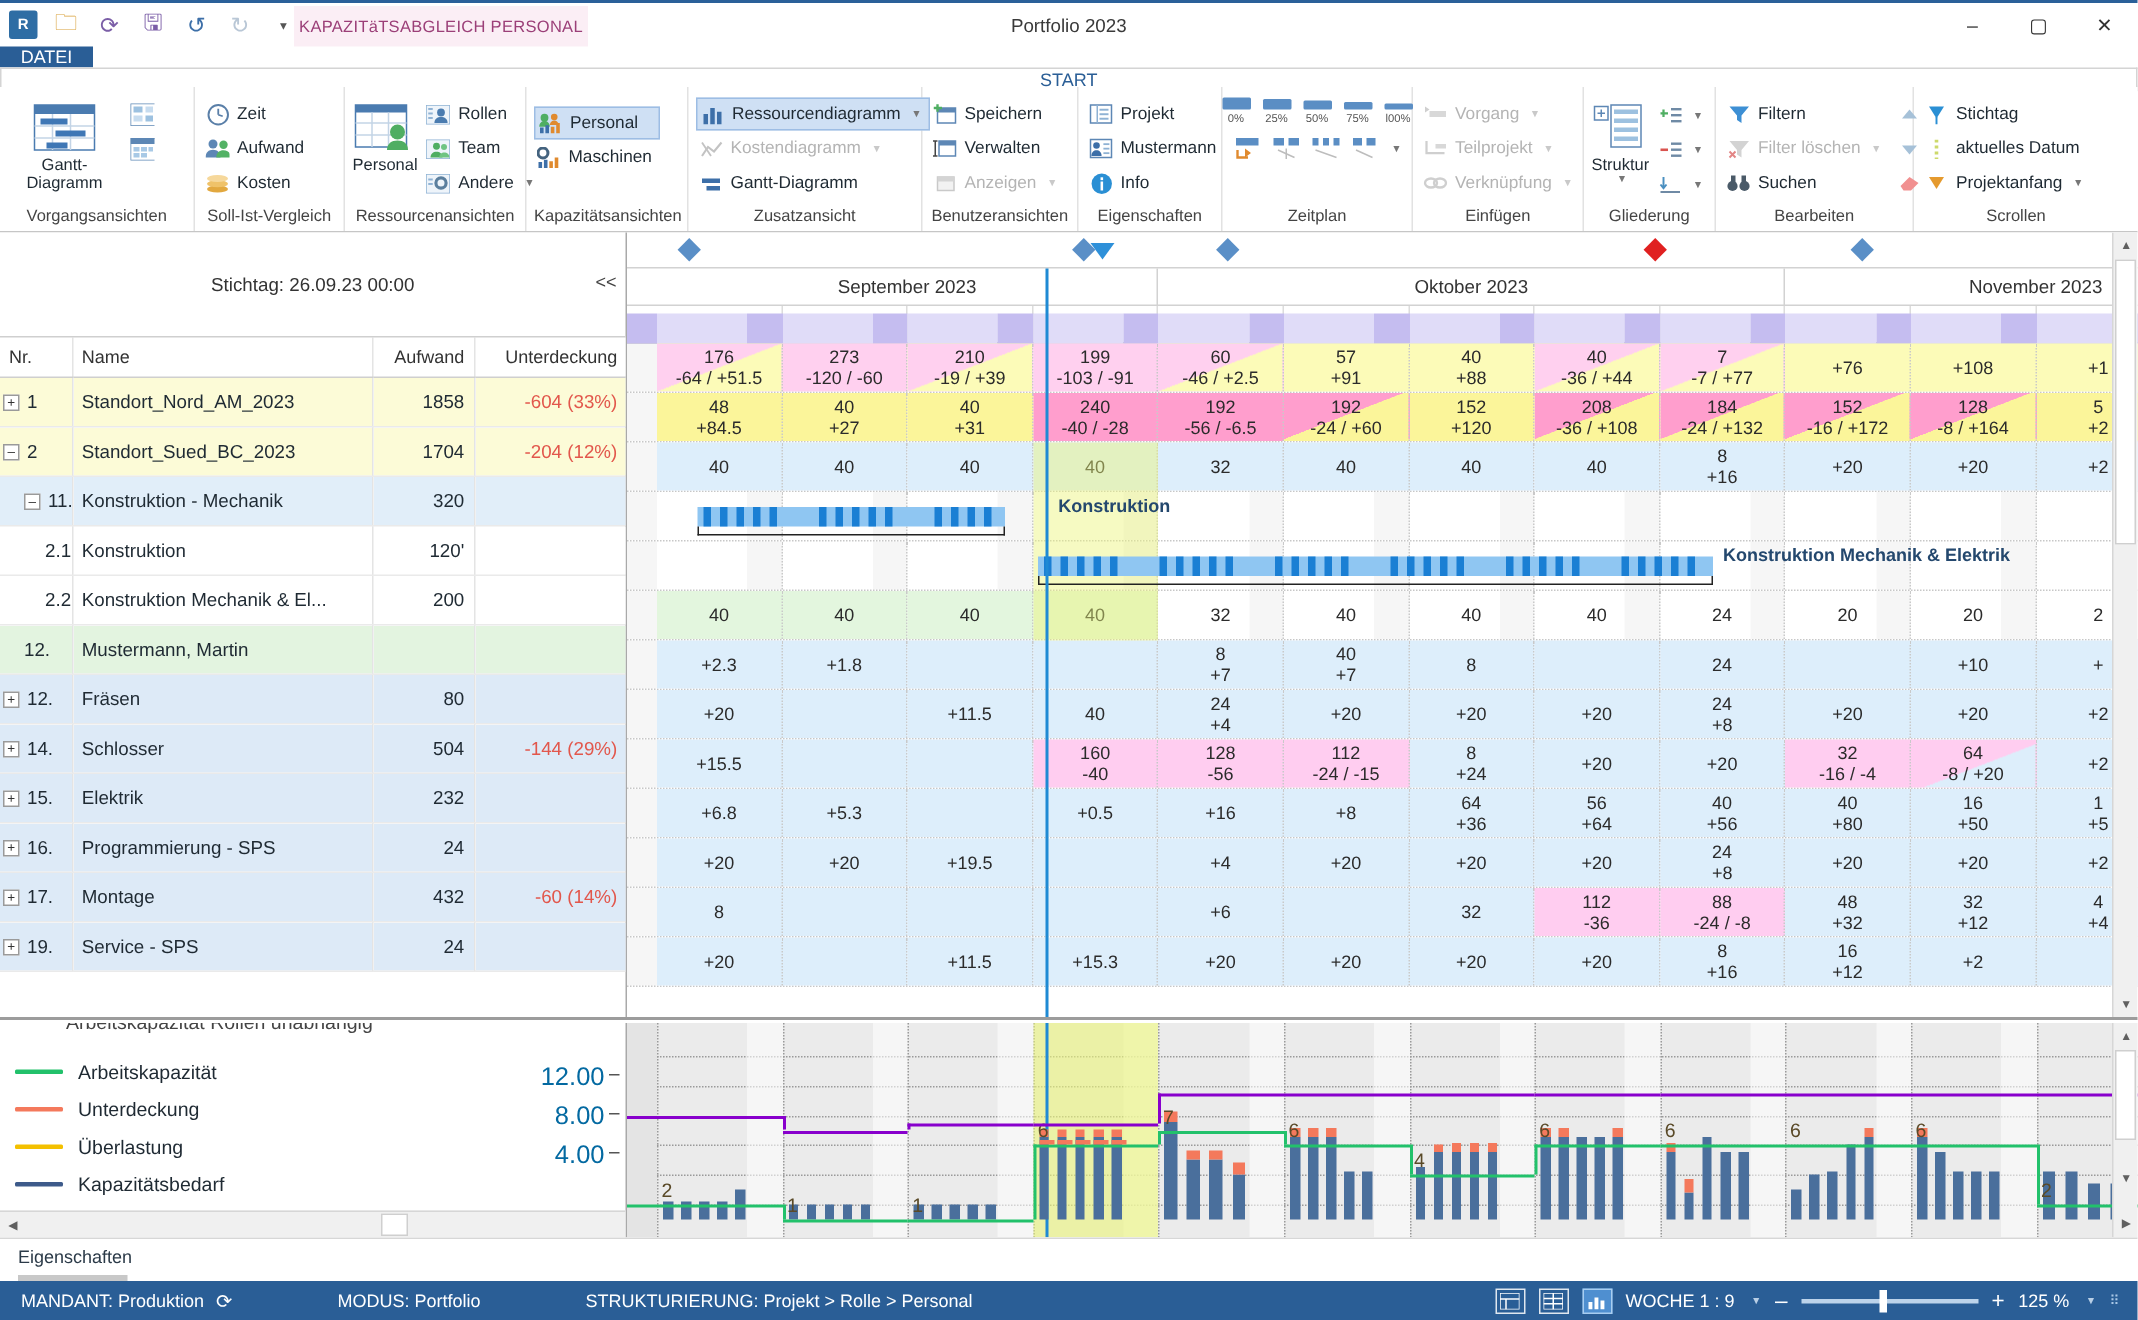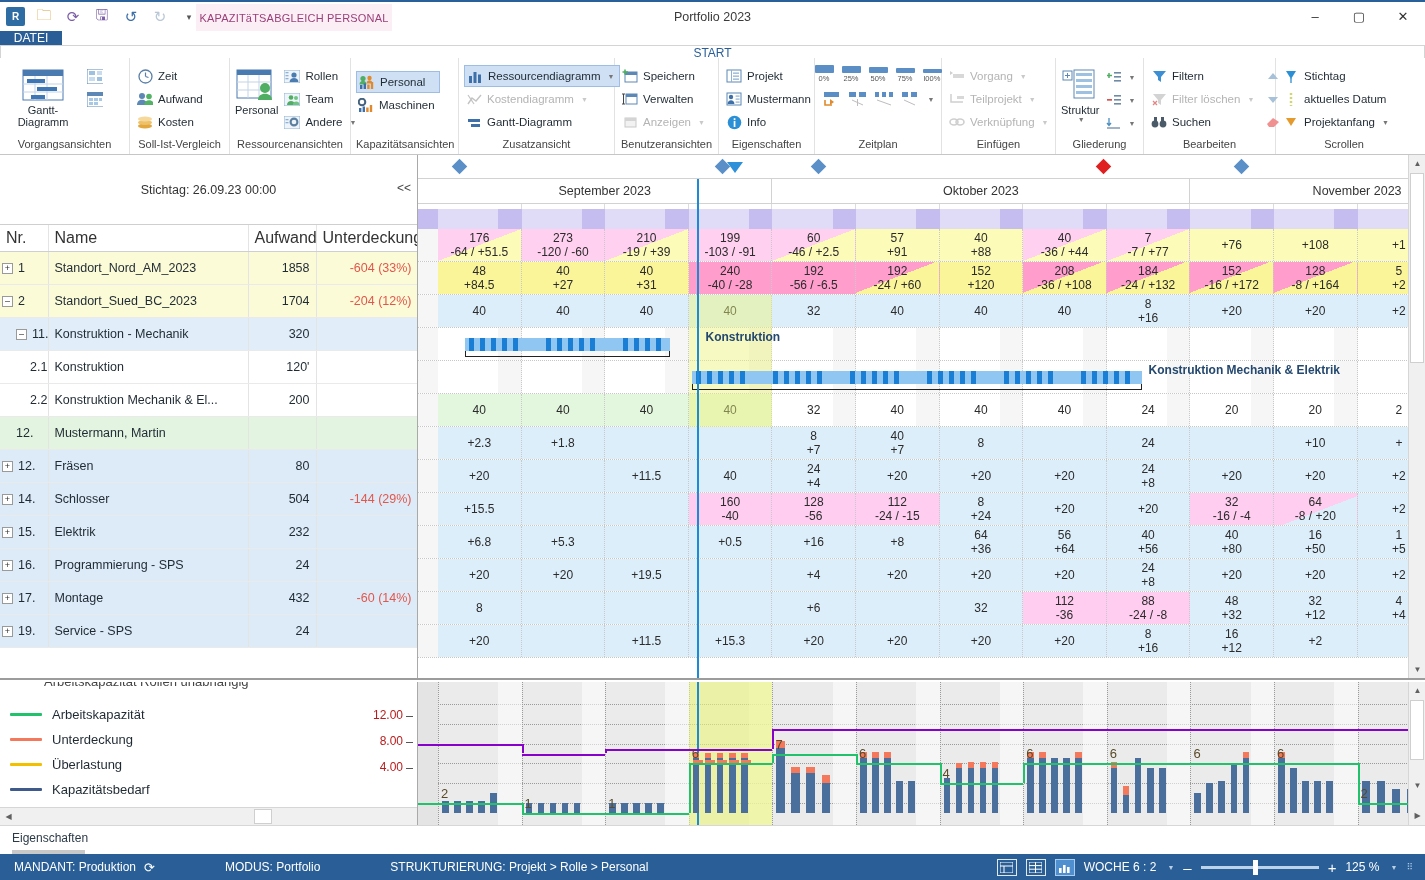--- a/index.html
+++ b/index.html
@@ -78,21 +78,21 @@
   #topPane{ position:absolute; left:0; top:0; right:0; height:525px; border-bottom:2px solid #9c9c9c;}
   #botPane{ position:absolute; left:0; top:527px; right:0; bottom:0; }
   
   #gridLeft{ position:absolute; left:0; top:0; width:418px; height:100%;
              border-right:1px solid #a9a9a9; background:#fff; overflow:hidden;}
   #stichtagBar{ height:70px; border-bottom:1px solid #cfcfcf; position:relative;
                 display:flex; align-items:center; justify-content:center;}
   #stichtagBar .txt{ font-size:12.5px; color:#333;}
   #collapseBtn{ position:absolute; right:6px; top:26px; font-size:12px; color:#444; cursor:pointer;}
   table.grid{ border-collapse:collapse; width:418px; table-layout:fixed;}
-  table.grid th{ font-weight:normal; font-size:16px; color:#333; background:#fff;
+  table.grid th{ font-weight:normal; font-size:12px; color:#333; background:#fff;
      border-bottom:1px solid #cfcfcf; border-right:1px solid #e4e4e4; height:26px; padding:0 6px;}
   table.grid td{ height:33px; font-size:12.5px; padding:0 6px; border-right:1px solid #e4e4e4;
      border-bottom:1px solid #eaeaea; white-space:nowrap; overflow:hidden;}
   col.c-nr{ width:48px;} col.c-name{width:200px;} col.c-auf{width:68px;} col.c-unt{width:102px;}
   .a-r{ text-align:right;} .a-l{text-align:left;}
   tr.lvl-y td{ background:#fcfbd7;}
   tr.lvl-b td{ background:#e1eef9;}
   tr.lvl-g td{ background:#e3f4e0;}
   tr.lvl-w td{ background:#ffffff;}
   tr.lvl-b2 td{ background:#ddeaf7;}
@@ -125,21 +125,21 @@
   .brk{ position:absolute; height:7px; border-left:1px solid #222; border-right:1px solid #222;
         border-bottom:1px solid #222;}
   .barlabel{ position:absolute; font-weight:bold; font-size:12px; color:#24486e;}
   
   #legend{ position:absolute; left:0; top:0; width:418px; height:100%;
      background:#fff; border-right:1px solid #a9a9a9; overflow:hidden;}
   .lg-cut{ position:absolute; left:44px; top:-8px; font-size:13px; color:#444; white-space:nowrap;}
   .lg{ position:absolute; left:10px; display:flex; align-items:center; gap:10px; font-size:13px;}
   .lg .swatch{ width:32px;height:3px; border-radius:1px;}
   #axis{ position:absolute; right:4px; top:0; width:70px; height:100%; }
-  .axlab{ position:absolute; right:10px; font-size:12px; color:#b91c1c;}
+  .axlab{ position:absolute; right:10px; font-size:17px; color:#0369a1;}
   .axtick{ position:absolute; right:0; width:7px; height:1px; background:#555;}
   #chart{ position:absolute; left:418px; top:0; right:0; height:100%;
      background:#ebebeb; overflow:hidden;}
   .cbar{ position:absolute; bottom:0; background:#4a6f9c;}
   .cover{ position:absolute; background:#f4795c;}
   .gl{ position:absolute; left:0; right:0; border-top:1px dotted #9a9a9a;}
   .vgl{ position:absolute; top:0; bottom:0; border-left:1px dotted #9a9a9a;}
   .seg{ position:absolute; height:2px; background:#22c16b;}
   .segv{ position:absolute; width:2px; background:#22c16b;}
   .pseg{ position:absolute; height:2px; background:#8800cc;}
@@ -1843,21 +1843,21 @@
           <line x1="6.5" y1="0" x2="6.5" y2="11" stroke="#fff"></line>
         </svg>
     </span>
     <span class="sbicon on">
       <svg width="13" height="11">
           <rect x="1" y="6" width="2.6" height="5" fill="#fff"></rect>
           <rect x="5" y="3" width="2.6" height="8" fill="#fff"></rect>
           <rect x="9" y="5" width="2.6" height="6" fill="#fff"></rect>
         </svg>
     </span>
-    <span>WOCHE 6 : 2</span>
+    <span>WOCHE 1 : 9</span>
     <span class="caret" style="color:#b9cfe6;">▼</span>
     <span style="font-size:15px;">–</span>
     <span id="zoomslider">
         <span class="knob"></span>
       </span>
     <span style="font-size:15px;">+</span>
     <span>125 %</span>
     <span class="caret" style="color:#b9cfe6;">▼</span>
     <span style="font-size:9px;color:#aac8e6;">⠿</span>
   </div>

